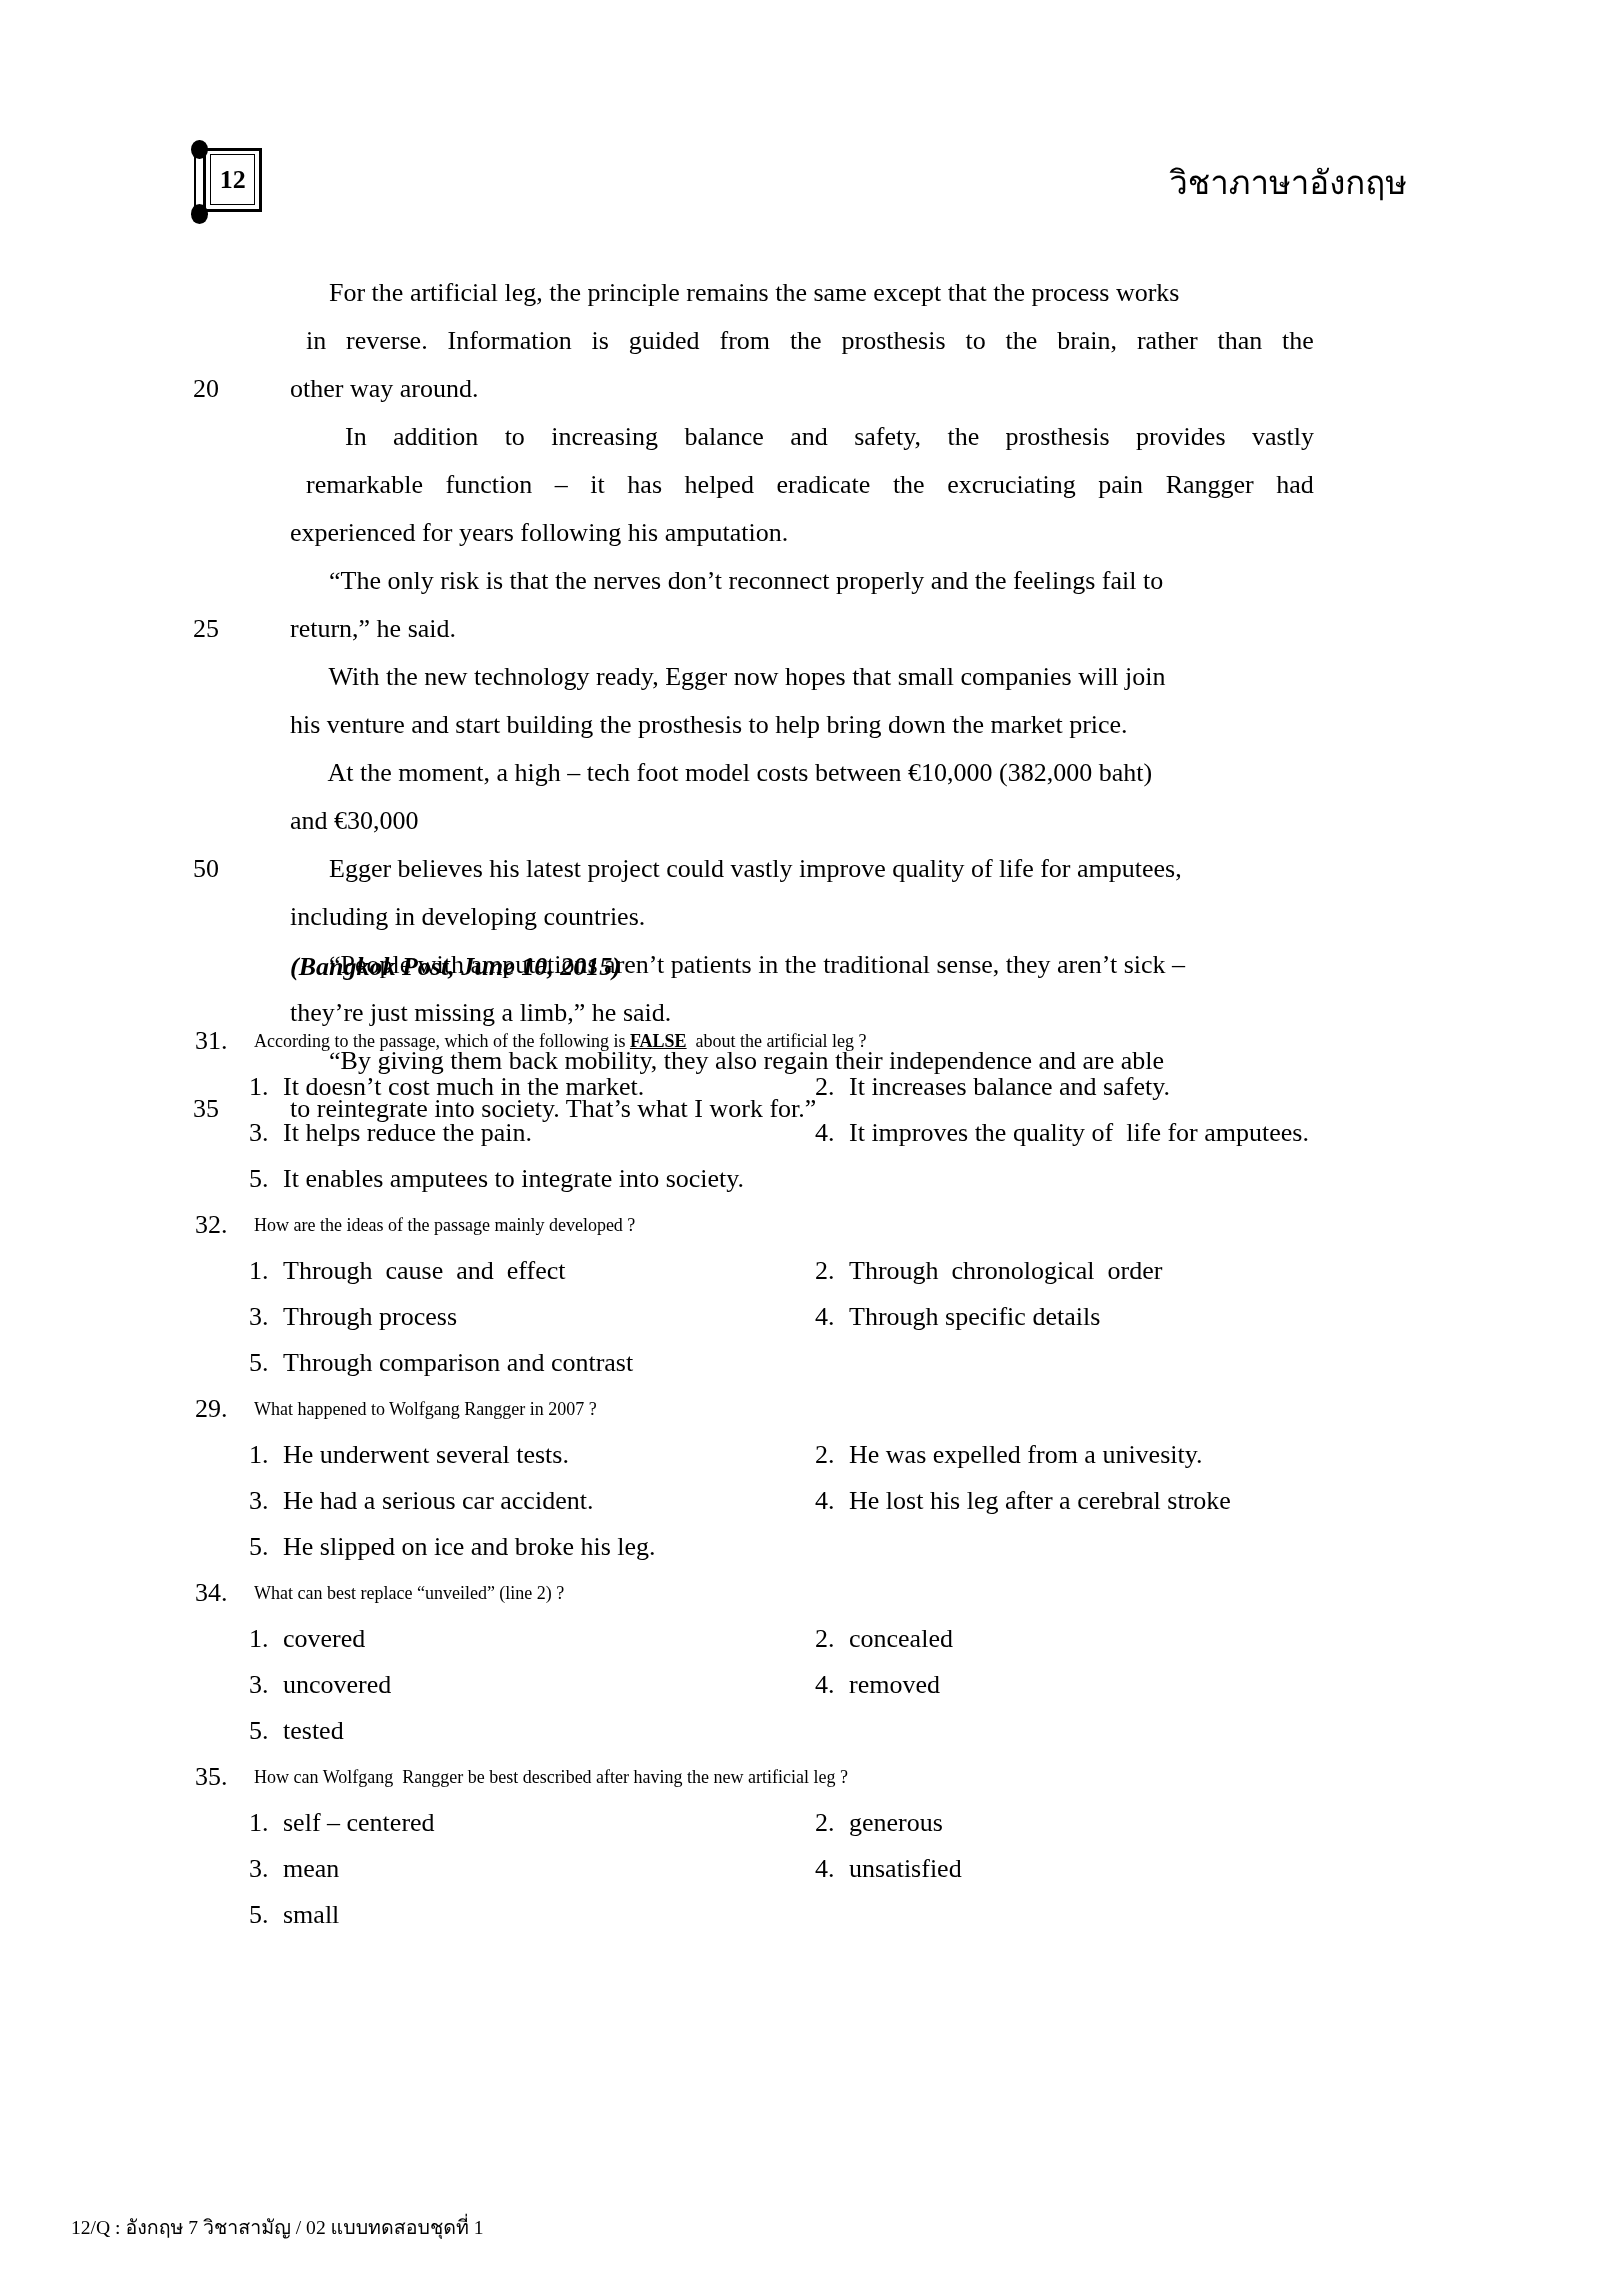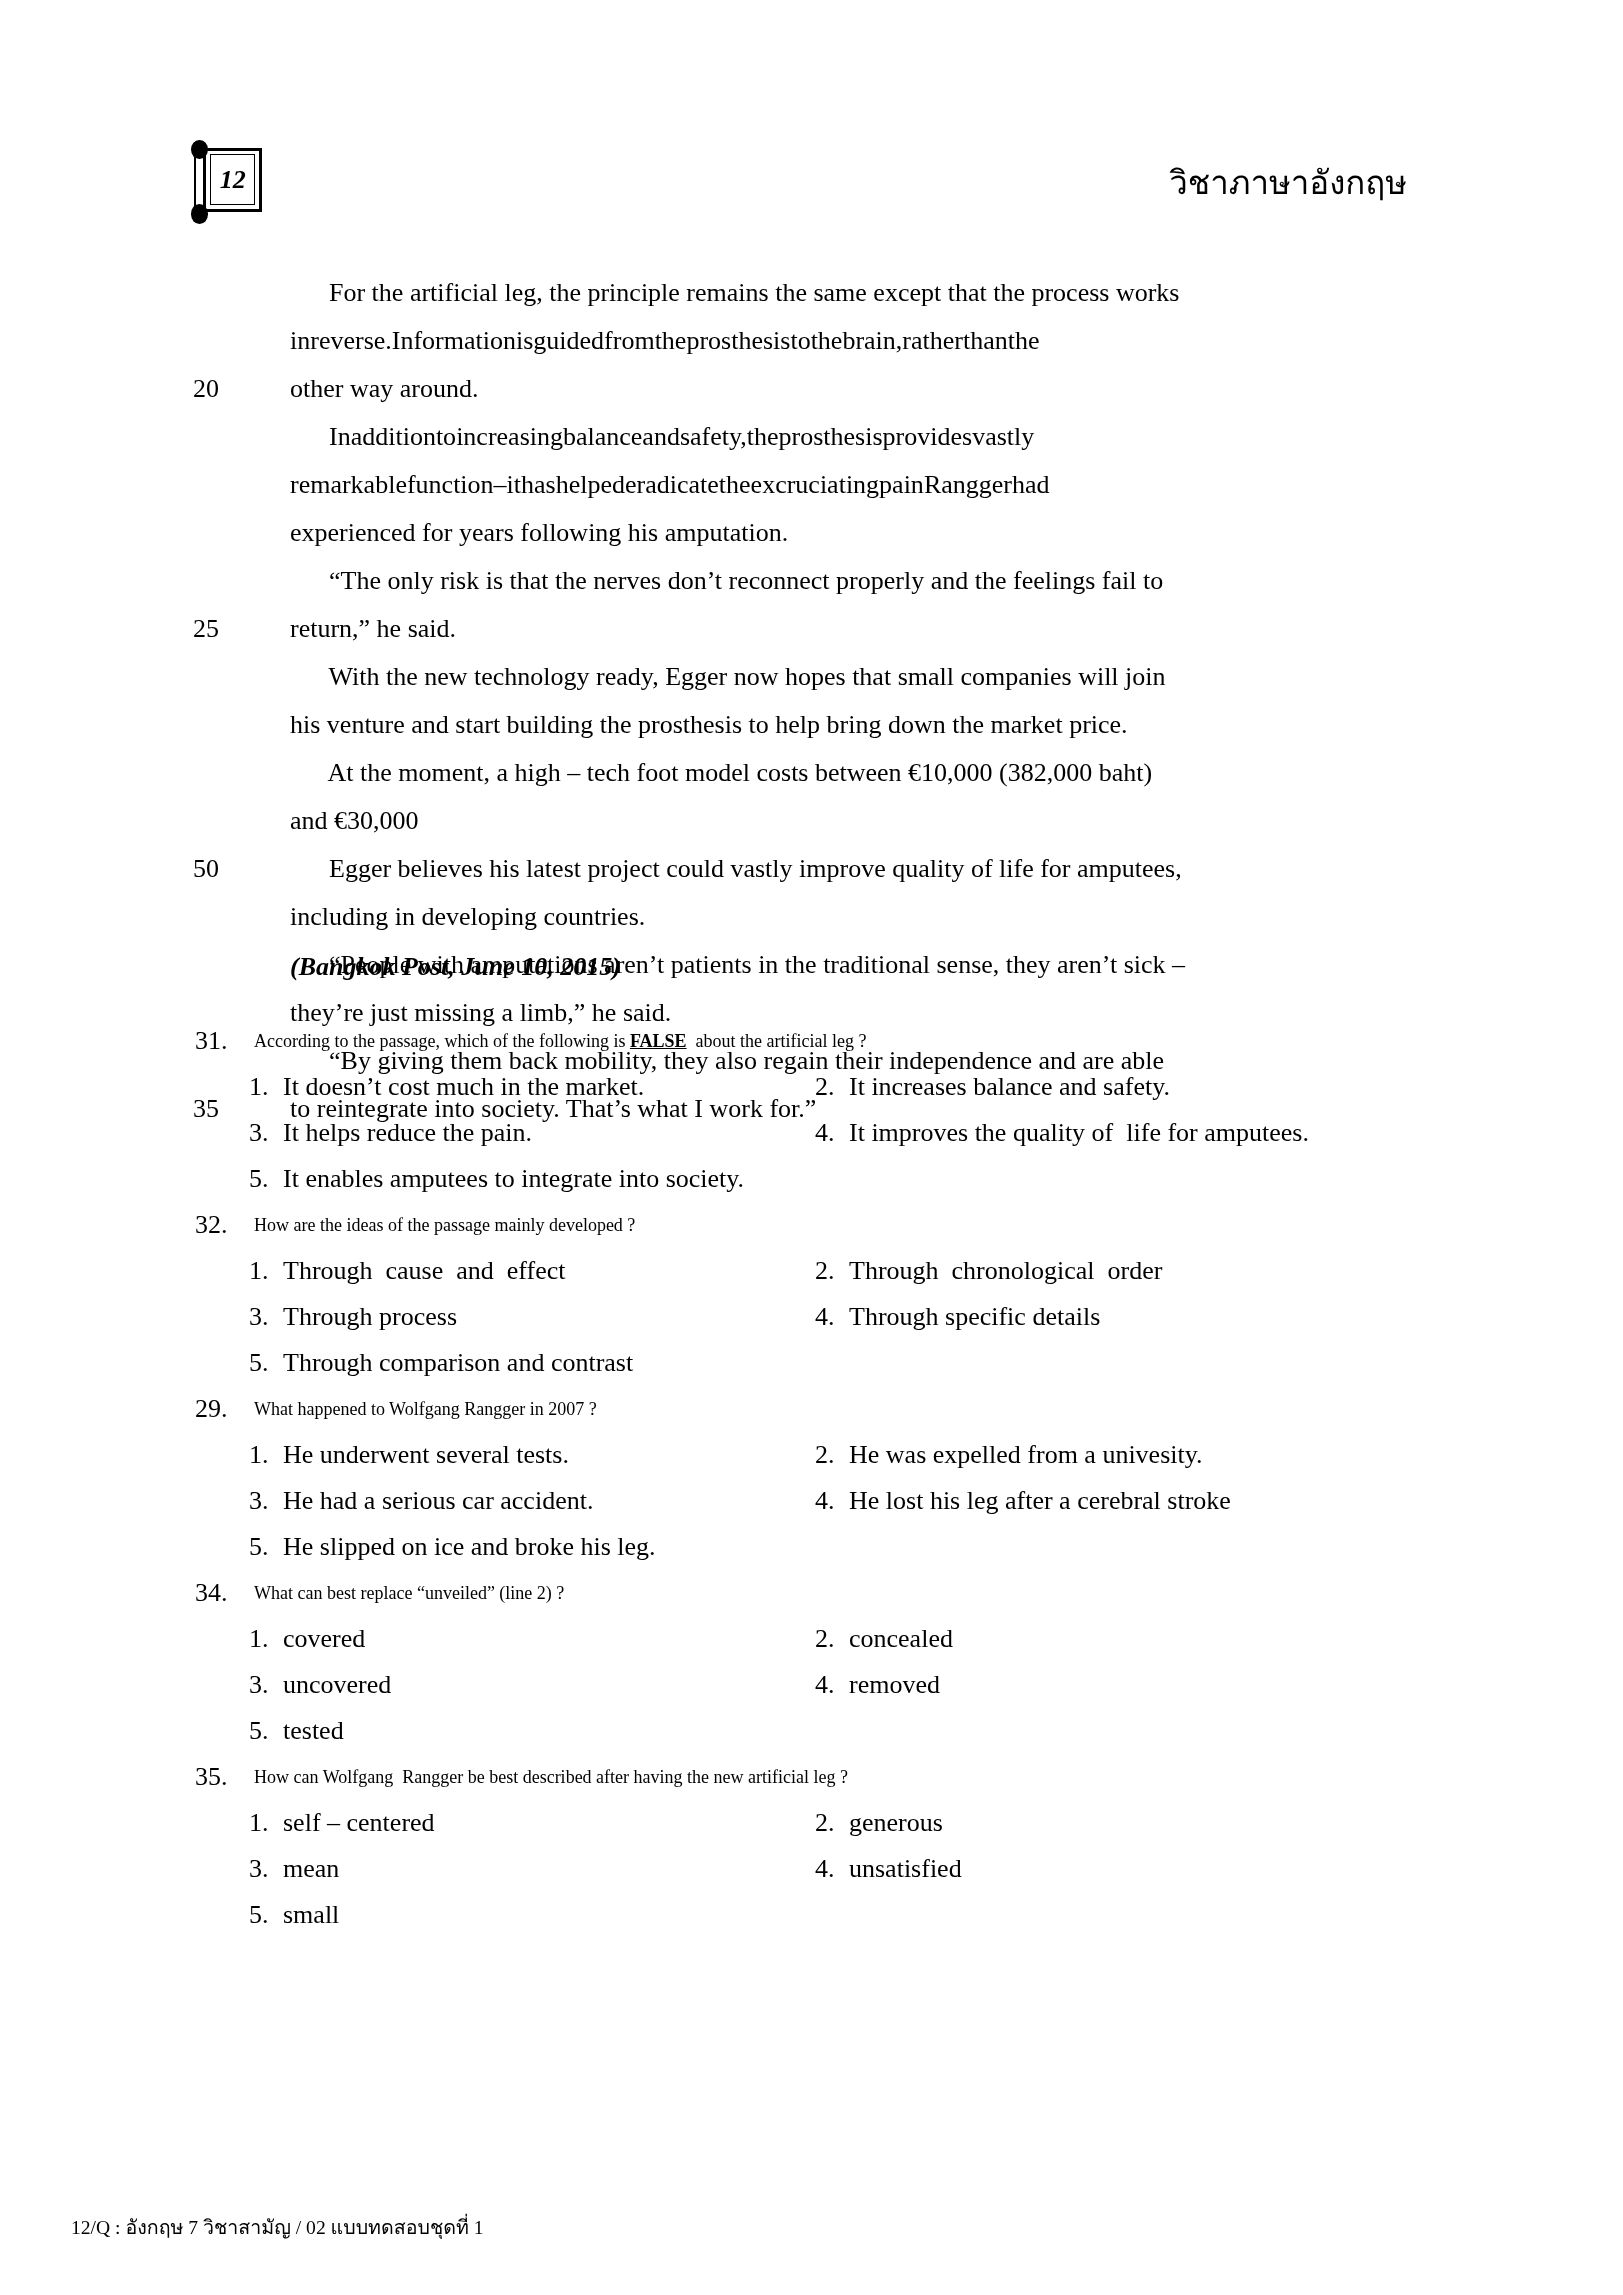--- a/index.html
+++ b/index.html
@@ -73,21 +73,20 @@
     left: 9.2px;
     top: 6.5px;
     width: 59px;
     height: 64px;
     display: flex;
     align-items: center;
     justify-content: center;
     font-size: 26px;
     font-weight: bold;
     font-family: "Liberation Serif", serif;
-    font-style: italic;
   }
 
   .subject-title {
     position: absolute;
     right: 216px;
     top: 27.5px;
     font-size: 33px;
     font-family: "Liberation Serif", "DejaVu Serif", serif;
     letter-spacing: 0px;
     white-space: nowrap;
@@ -115,21 +114,23 @@
   }
   .ptext {
     position: absolute;
     left: 290px;
     width: 1008px;
     font-size: 26px;
     white-space: pre;
   }
   .ptext.justify {
     display: flex;
+    justify-content: space-between;
     white-space: normal;
+    margin-left: 16px;
   }
   .ptext.justify > span { white-space: pre; }
 
   .source-line {
     position: absolute;
     left: 290px;
     top: 952px;
     width: 1008px;
     font-size: 26px;
     font-weight: bold;

